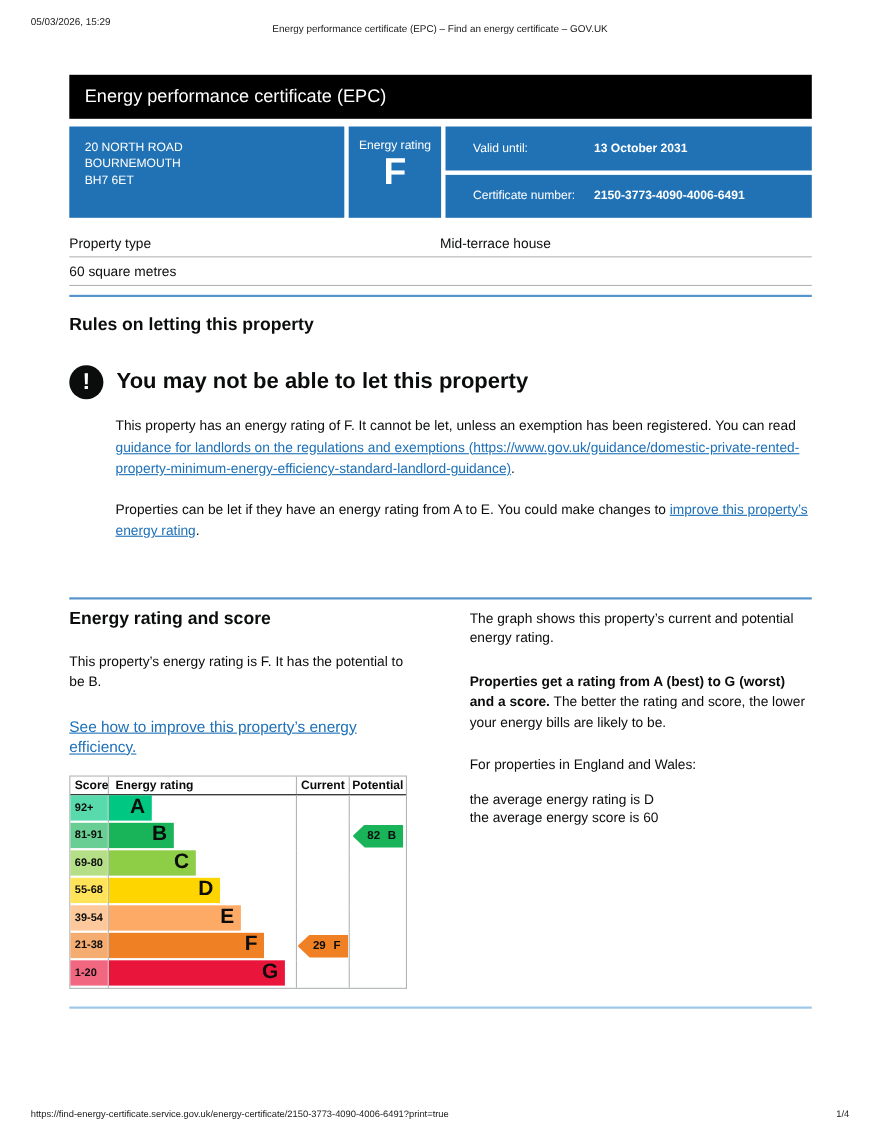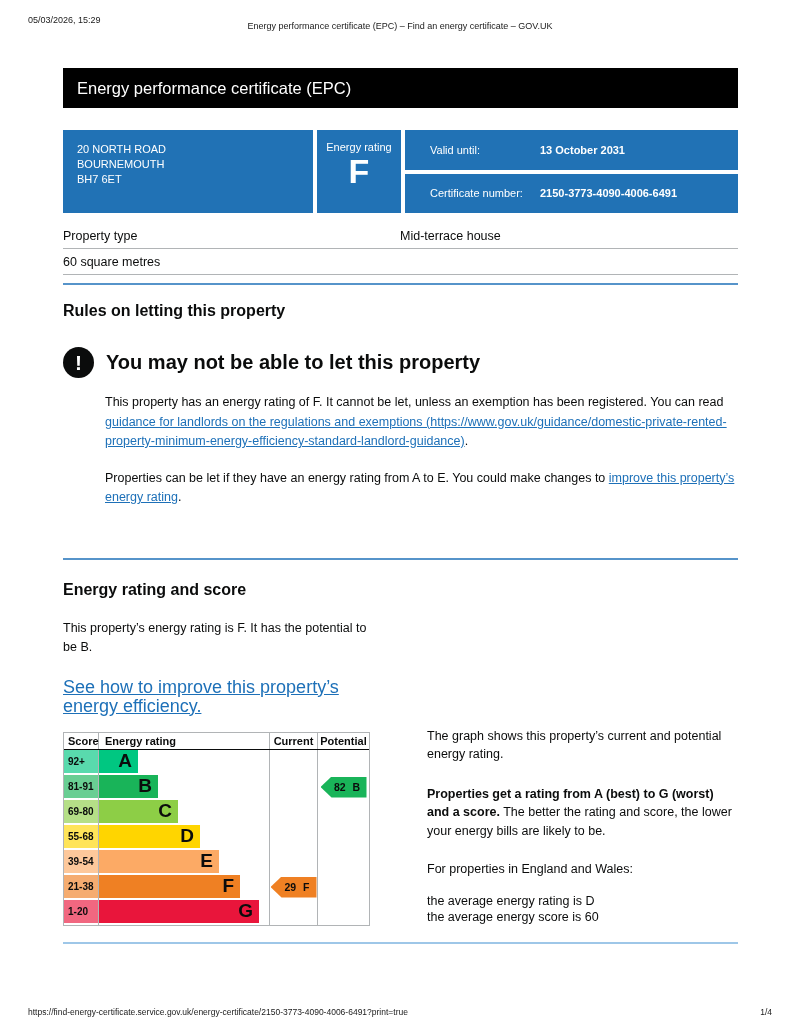--- a/index.html
+++ b/index.html
@@ -14,21 +14,21 @@
   
   .ph-date { position: absolute; top: 15px; left: 28px; font-size: 9px; color: #1a1a1a; }
   .ph-title { position: absolute; top: 21px; left: 120px; right: 120px; text-align: center; font-size: 9px; color: #1a1a1a; }
   .pf-url { position: absolute; bottom: 16px; left: 28px; font-size: 8.5px; color: #1a1a1a; text-align: center; }
   .pf-page { position: absolute; bottom: 16px; right: 28px; font-size: 8.5px; color: #1a1a1a; }
 
   .content { position: absolute; left: 63px; top: 68px; width: 675px; }
 
   .banner { background: #000; color: #fff; padding: 10px 14px; font-size: 16.5px; font-weight: normal; line-height: 20px; }
 
-  .summary { display: flex; gap: 4px; margin-top: 22px; height: 83px; }
+  .summary { display: flex; gap: 4px; margin-top: 7px; height: 83px; }
   .bluebox { background: #2172b5; color: #fff; }
   .address-box { width: 250px; padding: 12px 14px; font-size: 11px; line-height: 15px; }
   .rating-box { width: 84px; text-align: center; padding-top: 11px; }
   .rating-label { font-size: 11px; }
   .rating-letter { font-size: 34px; font-weight: bold; line-height: 36px; }
   .validity-col { flex: 1; display: flex; flex-direction: column; gap: 4px; }
   .validity-box { flex: 1; display: flex; align-items: center; font-size: 11px; }
   .validity-box .lbl { margin-left: 25px; width: 110px; }
   .validity-box .val { font-weight: bold; }
 
@@ -44,25 +44,25 @@
   .rules-heading { margin-top: 16px; }
 
   .warning-head { display: flex; align-items: center; gap: 12px; margin-top: 27px; }
   .warning-icon { width: 31px; height: 31px; border-radius: 50%; background: #0b0c0c; color: #fff;
     display: flex; align-items: center; justify-content: center; font-weight: bold; font-size: 21px; flex: 0 0 31px; }
   .warning-title { font-size: 20px; font-weight: bold; }
   .warning-body { margin-left: 42px; margin-top: 15px; font-size: 12.5px; line-height: 19.5px; width: 633px; }
   .warning-body p + p { margin-top: 17px; }
   a { color: #1d70b8; text-decoration: underline; }
 
-  .two-col { display: flex; margin-top: 20px; align-items: flex-end; }
+  .two-col { display: flex; margin-top: 8px; }
   .col-left { width: 310px; }
   .col-right { width: 311px; margin-left: 54px; }
   .col-left .intro { margin-top: 20px; font-size: 12.5px; line-height: 19px; }
-  .improve-link { display: inline-block; margin-top: 21px; font-size: 18px; line-height: 19px; }
+  .improve-link { display: inline-block; margin-top: 21px; font-size: 14px; line-height: 19px; }
   .col-right p { font-size: 12.5px; line-height: 18.5px; }
   .col-right .p2 { margin-top: 21px; }
   .col-right .p3 { margin-top: 20px; }
   .col-right .avg { margin-top: 14px; line-height: 16.5px; }
 
   
   .chart { margin-top: 16px; width: 307px; border: 1px solid #b1b4b6; background: #fff; }
   .chart-header { display: flex; font-size: 11px; font-weight: bold; border-bottom: 1px solid #0b0c0c; height: 17px; }
   .chart-header > div { display: flex; align-items: center; height: 100%; }
   .ch-score { width: 35px; padding-left: 4px; border-right: 1px solid #b1b4b6; }

